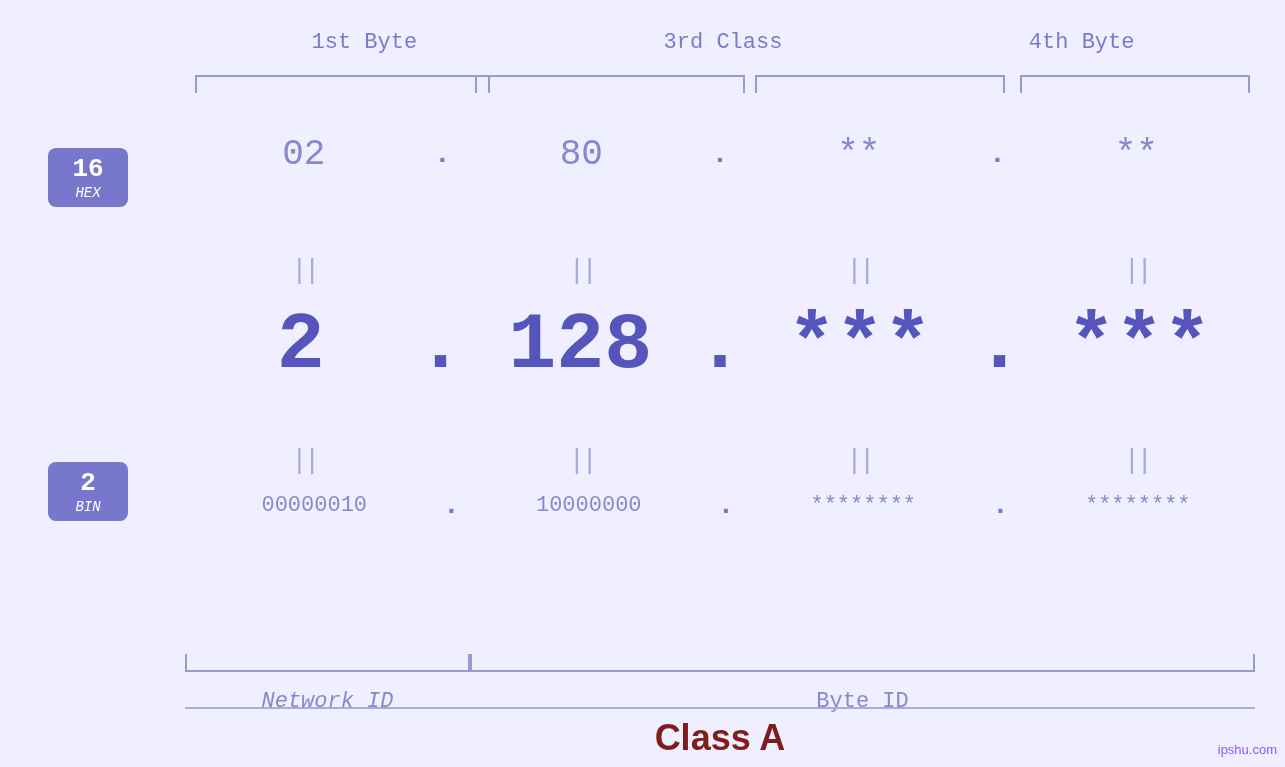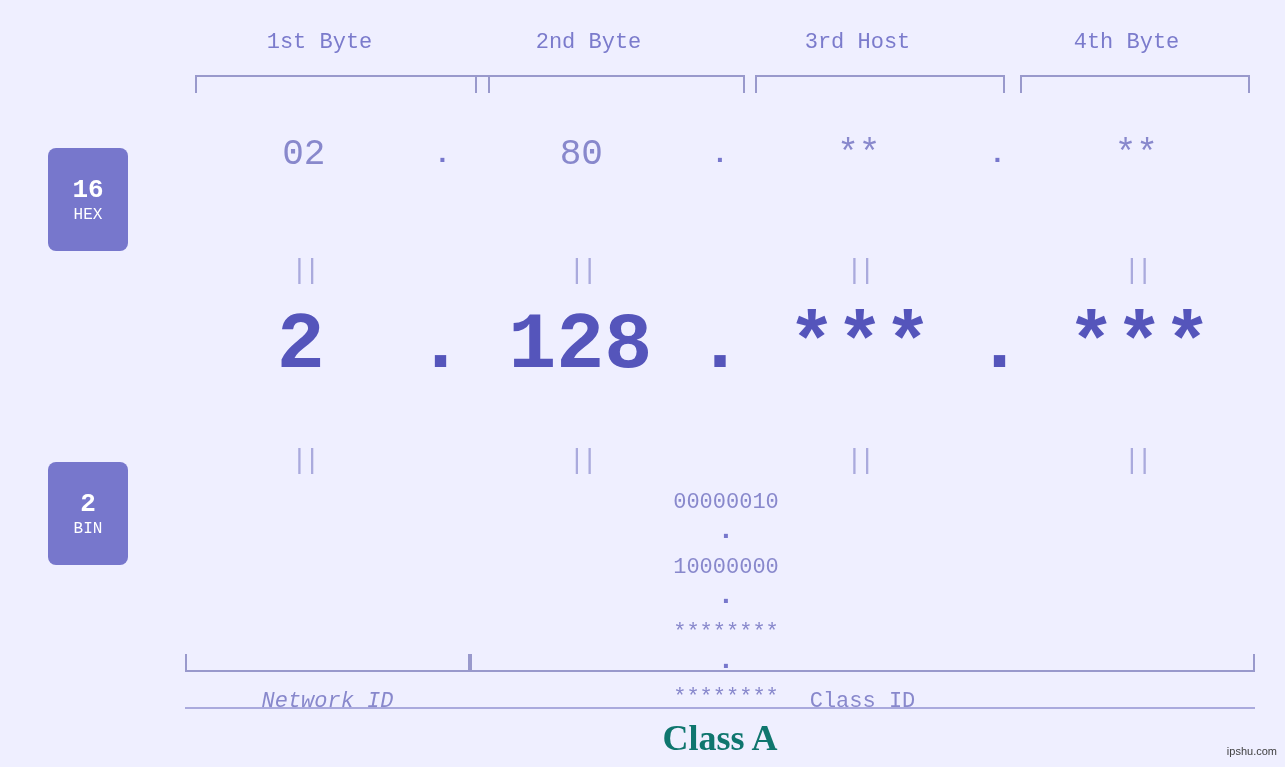--- a/index.html
+++ b/index.html
@@ -64,40 +64,41 @@
 
     .bracket-b4 {
       left: 1020px;
       width: 230px;
     }
 
     
     .badge {
       position: absolute;
       width: 80px;
-      height: 103px;
+      height: 59px;
       border-radius: 8px;
       background: #7777cc;
       color: white;
       display: flex;
       flex-direction: column;
       align-items: center;
       justify-content: center;
       left: 48px;
     }
 
     .badge-num {
       font-size: 26px;
       font-weight: bold;
       line-height: 1.2;
     }
 
     .badge-label {
-      font-size: 16px;
+      font-size: 14px;
       font-weight: normal;
+      font-style: italic;
     }
 
     .badge-hex { top: 148px; }
     .badge-dec { top: 305px; }
     .badge-bin { top: 462px; }
 
     
     .content-grid {
       position: absolute;
       top: 100px;
@@ -148,21 +149,20 @@
     }
 
     .row-bin {
       position: absolute;
       top: 390px;
       left: 12px;
       right: 0;
       display: flex;
       align-items: center;
       justify-content: space-between;
-      flex-direction: column;
     }
 
     
     .cell {
       text-align: center;
       color: #7777cc;
       flex: 1;
     }
 
     .dot-sep {
@@ -259,32 +259,32 @@
       left: 185px;
       right: 30px;
       height: 60px;
       border-top: 2px solid #aaaadd;
       display: flex;
       align-items: center;
       justify-content: center;
     }
 
     .class-label {
-      color: #0f766e;
+      color: #7f1d1d;
       font-size: 36px;
-      font-family: Liberation Serif, serif;
+      font-family: Liberation Sans, sans-serif;
       font-weight: bold;
     }
 
     .watermark {
       position: absolute;
       bottom: 10px;
       right: 8px;
-      color: #404040;
-      font-size: 11px;
+      color: #8b5cf6;
+      font-size: 13px;
       font-family: Arial, sans-serif;
     }
 
     .pipe-sep {
       font-size: 28px;
       color: #aaaadd;
       flex: 1;
       text-align: center;
       letter-spacing: -4px;
     }
@@ -298,22 +298,21 @@
     <span class="badge-num">16</span>
     <span class="badge-label">HEX</span>
   </div>
   <div class="badge badge-bin">
     <span class="badge-num">2</span>
     <span class="badge-label">BIN</span>
   </div>
 
   <div class="byte-headers">
     <div class="byte-header">1st Byte</div>
-    <div class="byte-header">2nd Byte</div>
-    <div class="byte-header">3rd Host</div>
+    <div class="byte-header">3rd Class</div>
     <div class="byte-header">4th Byte</div>
   </div>
 
   <div class="bracket-top bracket-network"></div>
   <div class="bracket-top bracket-b2"></div>
   <div class="bracket-top bracket-b3"></div>
   <div class="bracket-top bracket-b4"></div>
 
   <div class="content-grid">
 
@@ -366,21 +365,21 @@
       <div class="dot-sep">.</div>
       <div class="cell bin-val">********</div>
     </div>
 
   </div>
 
   <div class="bracket-bottom-container">
     <div class="bracket-network-bottom"></div>
     <div class="bracket-host-bottom"></div>
     <div class="label-network-id">Network ID</div>
-    <div class="label-host-id">Class ID</div>
+    <div class="label-host-id">Byte ID</div>
   </div>
 
   <div class="bottom-bar">
     <span class="class-label">Class A</span>
   </div>
 
   <div class="watermark">ipshu.com</div>
 
 </div>
 

